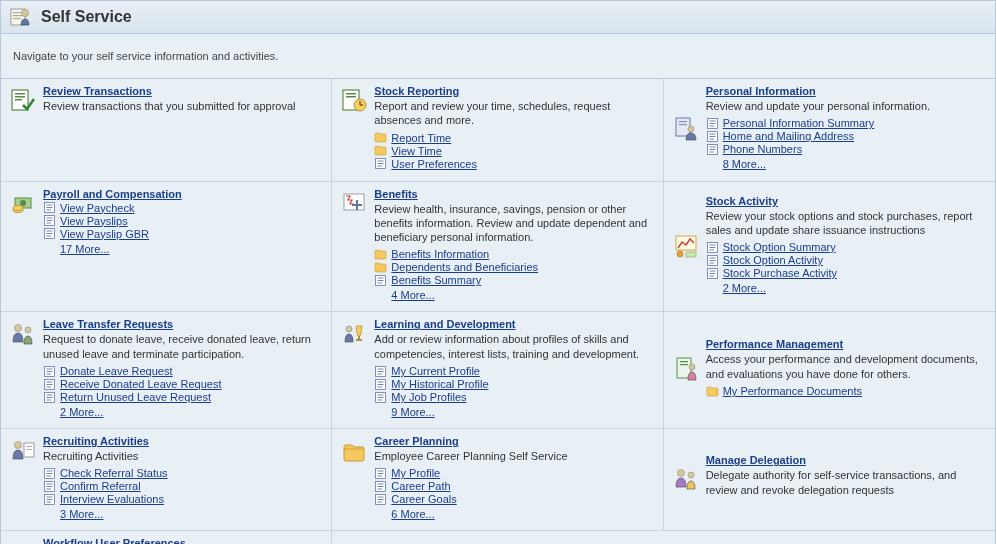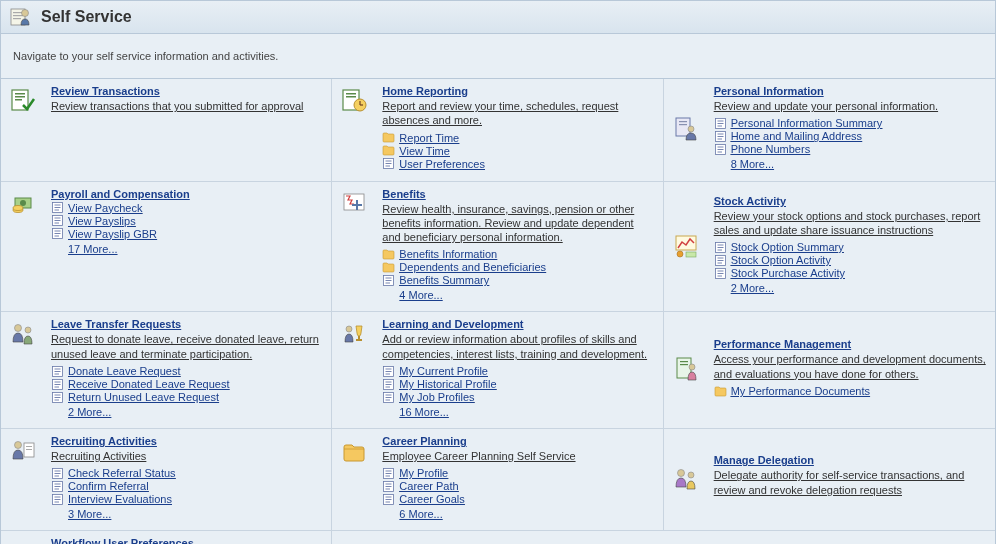--- a/index.html
+++ b/index.html
@@ -45,23 +45,22 @@
     display: grid;
     grid-template-columns: 1fr 1fr 1fr;
     background: #e8eff5;
   }
   .cell {
     border-right: 1px solid #c8d4e0;
     border-bottom: 1px solid #c8d4e0;
     padding: 6px 8px 10px 8px;
     display: flex;
     align-items: flex-start;
-    gap: 14px;
+    gap: 6px;
     min-height: 40px;
-    text-decoration: underline;
   }
   .cell:nth-child(3n) { border-right: none; align-items: center; }
   .cell-icon {
     width: 28px;
     height: 28px;
     flex: 0 0 28px;
     margin-top: 2px;
   }
   .cell-body { flex: 1; }
   .cell-title {
@@ -146,21 +145,21 @@
       </div>
       <div class="cell">
         <span class="cell-icon"><svg width="28" height="28" viewBox="0 0 28 28">
             <rect x="3" y="3" width="16" height="20" fill="#fff" stroke="#5a8a4a" stroke-width="1.2"></rect>
             <rect x="6" y="6" width="10" height="1.5" fill="#5a8a4a"></rect>
             <rect x="6" y="9" width="10" height="1.5" fill="#5a8a4a"></rect>
             <circle cx="20" cy="18" r="6" fill="#f5d060" stroke="#b89030" stroke-width="1"></circle>
             <line x1="20" y1="18" x2="20" y2="14" stroke="#704020" stroke-width="1.2"></line>
             <line x1="20" y1="18" x2="23" y2="18" stroke="#704020" stroke-width="1.2"></line>
           </svg></span>
-        <div class="cell-body"><a class="cell-title">Home Reporting</a><div class="cell-desc">Report and review your time, schedules, request absences and more.</div><ul class="sublinks">
+        <div class="cell-body"><a class="cell-title">Stock Reporting</a><div class="cell-desc">Report and review your time, schedules, request absences and more.</div><ul class="sublinks">
             <li>
               <span class="sub-icon"><svg width="13" height="11" viewBox="0 0 13 11">
                   <path d="M1 3 L1 2 Q1 1 2 1 L5 1 L6 2 L11 2 Q12 2 12 3 L12 9 Q12 10 11 10 L2 10 Q1 10 1 9 Z" fill="#f5c860" stroke="#c89830" stroke-width="0.6"></path>
                 </svg></span>
               <a class="sublink">Report Time</a>
             </li>
             <li>
               <span class="sub-icon"><svg width="13" height="11" viewBox="0 0 13 11">
                   <path d="M1 3 L1 2 Q1 1 2 1 L5 1 L6 2 L11 2 Q12 2 12 3 L12 9 Q12 10 11 10 L2 10 Q1 10 1 9 Z" fill="#f5c860" stroke="#c89830" stroke-width="0.6"></path>
                 </svg></span>
@@ -386,21 +385,21 @@
             </li>
             <li>
               <span class="sub-icon"><svg width="13" height="11" viewBox="0 0 13 11">
                   <rect x="1.5" y="0.5" width="10" height="10" fill="#fff" stroke="#6878a8" stroke-width="0.8"></rect>
                   <line x1="3.5" y1="3" x2="9.5" y2="3" stroke="#6878a8" stroke-width="0.9"></line>
                   <line x1="3.5" y1="5.5" x2="9.5" y2="5.5" stroke="#6878a8" stroke-width="0.9"></line>
                   <line x1="3.5" y1="8" x2="8" y2="8" stroke="#6878a8" stroke-width="0.9"></line>
                 </svg></span>
               <a class="sublink">My Job Profiles</a>
             </li>
-          </ul><a class="more-link">16 More...</a></div>
+          </ul><a class="more-link">9 More...</a></div>
       </div>
       <div class="cell">
         <span class="cell-icon"><svg width="28" height="28" viewBox="0 0 28 28">
             <rect x="5" y="3" width="14" height="20" fill="#e8f5e8" stroke="#5a8a4a" stroke-width="1"></rect>
             <rect x="8" y="6" width="8" height="1.2" fill="#5a8a4a"></rect>
             <rect x="8" y="9" width="8" height="1.2" fill="#5a8a4a"></rect>
             <circle cx="20" cy="12" r="3" fill="#d8c898" stroke="#888" stroke-width="0.6"></circle>
             <path d="M16 25 Q16 17 20 17 Q24 17 24 25 Z" fill="#d880a0" stroke="#444" stroke-width="0.6"></path>
           </svg></span>
         <div class="cell-body"><a class="cell-title">Performance Management</a><div class="cell-desc">Access your performance and development documents, and evaluations you have done for others.</div><ul class="sublinks">

